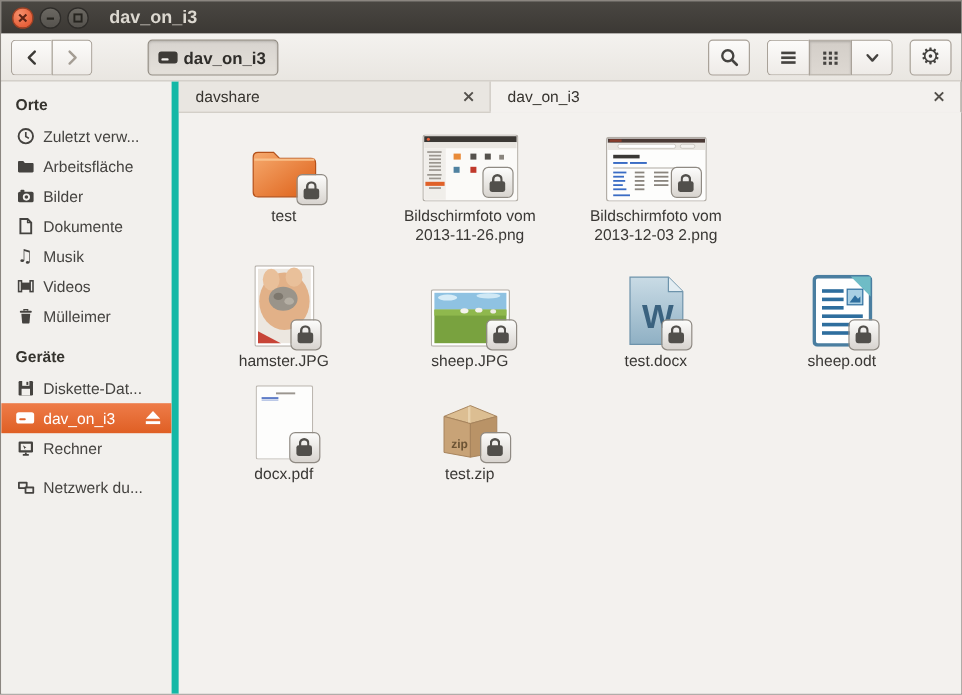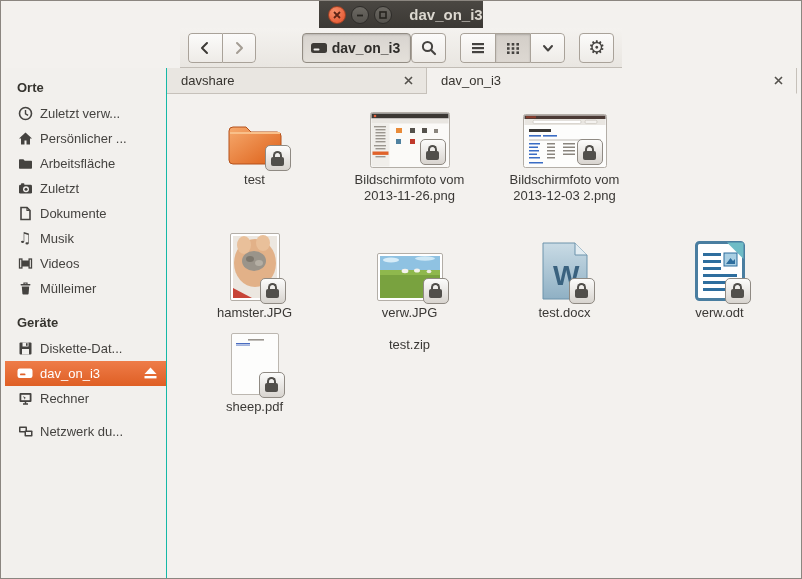--- a/index.html
+++ b/index.html
@@ -1,21 +1,21 @@
 <!DOCTYPE html>
 <html style="--accent: #E0622A; --titlebar: #3B3834; --content-bg: #F3F1EE; --sidebar-bg: #F2F0ED; --toolbar-bg: #EFECE8; --sel-text: #FFFFFF;"><head>
 <meta charset="utf-8">
 <style>
   :root{
     --accent:#E0622A; --titlebar:#3B3834; --content-bg:#F3F1EE;
     --sidebar-bg:#F2F0ED; --toolbar-bg:#EFECE8; --sel-text:#FFFFFF;
   }
   *{box-sizing:border-box;margin:0;padding:0;font-family:"Liberation Sans","DejaVu Sans",sans-serif;}
   body{background:#dcd8d3;width:802px;height:579px;overflow:hidden;}
-  .window{width:802px;height:579px;border:1px solid #8b8680;display:flex;flex-direction:column;background:var(--content-bg);align-items:center;}
+  .window{width:802px;height:579px;border:1px solid #8b8680;display:flex;flex-direction:column;background:var(--content-bg);}
 
   
   .titlebar{height:27px;background:linear-gradient(#4a4742,#3b3834);display:flex;align-items:center;flex:none;}
   .wbtn{width:18px;height:18px;border-radius:50%;margin-left:5px;display:flex;align-items:center;justify-content:center;flex:none;}
   .wbtn.close{background:radial-gradient(circle at 35% 30%,#f5906c,#e8603a 70%);border:1px solid #9e4124;margin-left:9px;}
   .wbtn.min,.wbtn.max{background:linear-gradient(#6b6862,#55524d);border:1px solid #2e2c29;}
   .wtitle{color:#dcd8d0;font-weight:bold;font-size:15px;margin-left:17px;}
 
   
   .toolbar{height:40px;background:linear-gradient(#f4f2ef,#e9e6e1);border-bottom:1px solid #c2bdb6;display:flex;align-items:center;padding:0 8px;flex:none;}
@@ -28,21 +28,21 @@
   .tbtn.pressed{background:linear-gradient(#d3cec8,#ddd8d2);box-shadow:inset 0 1px 2px rgba(0,0,0,.18);}
   .nav .tbtn{width:34px;}
   .path-btn{margin-left:46px;height:30px;padding:0 10px 0 7px;border:1px solid #938d84;border-radius:4px;background:linear-gradient(#d8d4cf,#e4e0da);box-shadow:inset 0 1px 2px rgba(0,0,0,.15);display:flex;align-items:center;gap:4px;font-weight:bold;font-size:14px;color:#2f2d2a;}
   .spacer{flex:1;}
   .tb-right{display:flex;align-items:center;gap:14px;}
   .tbtn.icon35{width:35px;}
   .gear-glyph{font-family:"DejaVu Sans",sans-serif;font-size:19px;color:#454340;line-height:1;}
 
   
   .main{flex:1;display:flex;min-height:0;}
-  .sidebar{width:162px;flex:none;background:var(--sidebar-bg);border-right:1px solid #14b8a6;padding-top:6px;overflow:hidden;}
+  .sidebar{width:148px;flex:none;background:var(--sidebar-bg);border-right:6px solid #14b8a6;padding-top:6px;overflow:hidden;}
   .sb-header{font-weight:bold;font-size:13px;color:#36342f;padding:6px 0 6px 12px;}
   .sb-section{margin-bottom:8px;}
   .sb-item{height:25px;display:flex;align-items:center;padding-left:12px;font-size:13px;color:#454340;cursor:default;position:relative;}
   .sb-item .sbi{width:16px;height:16px;margin-right:7px;flex:none;display:flex;align-items:center;justify-content:center;}
   .sb-item.selected{background:linear-gradient(#ee7c49,#df5f24);color:var(--sel-text);}
   .sb-eject{position:absolute;right:8px;top:5px;}
   .glyph{font-family:"DejaVu Sans",sans-serif;font-size:15px;color:#454340;line-height:1;}
 
   .content-col{flex:1;display:flex;flex-direction:column;min-width:0;}
   .tabbar{height:26px;flex:none;display:flex;background:#dcd8d2;border-bottom:1px solid #c6c1ba;}
@@ -53,21 +53,21 @@
   .tab-close{width:16px;height:16px;display:flex;align-items:center;justify-content:center;margin-left:8px;}
 
   
   .filegrid{flex:1;background:var(--content-bg);padding:10px 0 0 10px;overflow:hidden;}
   .grid-row{display:flex;}
   .cell{width:155px;display:flex;flex-direction:column;align-items:center;flex:none;}
   .icon-slot{display:flex;align-items:flex-end;justify-content:center;position:relative;}
   .row1 .icon-slot{height:64px;}
   .row2 .icon-slot{height:70px;}
   .row3 .icon-slot{height:62px;}
-  .row1{margin-bottom:26px;}
+  .row1{margin-bottom:14px;}
   .row2{margin-bottom:12px;}
   .flabel{margin-top:4px;font-size:13px;color:#3a3835;text-align:center;max-width:128px;line-height:1.25;overflow-wrap:break-word;}
   .thumb{position:relative;display:inline-block;line-height:0;}
 
   
   .emblem{position:absolute;right:-6px;bottom:-3px;width:26px;height:26px;border-radius:5px;background:linear-gradient(#fcfcfb,#d8d4cf);border:1px solid #8f8a83;display:flex;flex-direction:column;align-items:center;justify-content:center;}
   .emblem.inset{right:4px;bottom:3px;}
   .lk-shackle{width:9px;height:7px;border:2.5px solid #514f4b;border-bottom:none;border-radius:5px 5px 0 0;}
   .lk-body{width:13px;height:9px;background:#514f4b;border-radius:2px;margin-top:-1px;}
 </style>
@@ -169,43 +169,35 @@
               <svg width="15" height="15">
                 <circle cx="7.5" cy="7.5" r="6" fill="none" stroke="#454340" stroke-width="1.6"></circle>
                 <path d="M7.5 4v3.8l2.6 1.5" fill="none" stroke="#454340" stroke-width="1.4"></path>
               </svg>
             </span>
           <span>Zuletzt verw...</span>
         </div>
         <div class="sb-item">
           <span class="sbi">
               <svg width="15" height="15">
-                <path d="M7.5 1.5L1 7.5h2v6h3.5v-4h2v4H12v-6h2z" fill="#454340"></path>
-              </svg>
-            </span>
-          <span>Persönlicher ...</span>
-        </div>
-        <div class="sb-item">
-          <span class="sbi">
-              <svg width="15" height="15">
                 <path d="M1 4.2c0-.6.4-1 1-1h3.4l1.3 1.6h6.3c.6 0 1 .4 1 1v6c0 .6-.4 1-1 1H2c-.6 0-1-.4-1-1z" fill="#454340"></path>
               </svg>
             </span>
           <span>Arbeitsfläche</span>
         </div>
         <div class="sb-item">
           <span class="sbi">
               <svg width="15" height="15">
                 <rect x="1" y="3.8" width="13" height="8.8" rx="1.4" fill="#454340"></rect>
                 <rect x="3" y="2.2" width="3.4" height="2" rx="0.8" fill="#454340"></rect>
                 <circle cx="8" cy="8.2" r="3" fill="#f2f0ed"></circle>
                 <circle cx="8" cy="8.2" r="1.5" fill="#454340"></circle>
               </svg>
             </span>
-          <span>Zuletzt</span>
+          <span>Bilder</span>
         </div>
         <div class="sb-item">
           <span class="sbi">
               <svg width="15" height="15">
                 <path d="M3 1.5h6l3 3v9H3z" fill="none" stroke="#454340" stroke-width="1.6"></path>
                 <path d="M9 1.5v3h3" fill="none" stroke="#454340" stroke-width="1.2"></path>
               </svg>
             </span>
           <span>Dokumente</span>
         </div>
@@ -460,21 +452,21 @@
                 <ellipse cx="28" cy="18" rx="3.4" ry="2.2" fill="#f4f2ec"></ellipse>
                 <ellipse cx="40" cy="17.5" rx="3" ry="2" fill="#f4f2ec"></ellipse>
                 <ellipse cx="52" cy="18.5" rx="2.4" ry="1.8" fill="#efece5"></ellipse>
               </svg>
               <span class="emblem">
                     <span class="lk-shackle"></span>
                     <span class="lk-body"></span>
                   </span>
             </span>
               </div>
-            <div class="flabel">verw.JPG</div>
+            <div class="flabel">sheep.JPG</div>
           </div>
 
           <div class="cell">
             <div class="icon-slot">
                 <span class="thumb">
               <svg width="48" height="60">
                 <defs>
                       <linearGradient id="wg" x1="0" y1="0" x2="0" y2="1">
                         <stop offset="0" stop-color="#c9dbe5"></stop>
                         <stop offset="1" stop-color="#8fb0c4"></stop>
@@ -510,44 +502,59 @@
                 </g>
                 <rect x="29" y="12" width="13" height="13" fill="#a9cfe3" stroke="#2e6e9e"></rect>
                 <polygon points="31,23 35.5,17 38,20 40,18 40,23" fill="#2e6e9e"></polygon>
               </svg>
               <span class="emblem">
                     <span class="lk-shackle"></span>
                     <span class="lk-body"></span>
                   </span>
             </span>
               </div>
-            <div class="flabel">verw.odt</div>
+            <div class="flabel">sheep.odt</div>
           </div>
         </div>
 
         <div class="grid-row row3">
           <div class="cell">
             <div class="icon-slot">
                 <span class="thumb">
               <svg width="48" height="62">
                 <rect x="0.5" y="0.5" width="47" height="61" rx="1.5" fill="#fdfdfc" stroke="#bcb7b0"></rect>
                 <rect x="17" y="6" width="16" height="1.6" fill="#9b968f"></rect>
                 <rect x="5" y="10" width="14" height="1.4" fill="#4a6cc0"></rect>
                 <rect x="5" y="12" width="14" height="0.8" fill="#8aa0d6"></rect>
               </svg>
               <span class="emblem">
                     <span class="lk-shackle"></span>
                     <span class="lk-body"></span>
                   </span>
             </span>
               </div>
-            <div class="flabel">sheep.pdf</div>
-          </div>
-
-          <div class="cell">
+            <div class="flabel">docx.pdf</div>
+          </div>
+
+          <div class="cell">
+            <div class="icon-slot">
+                <span class="thumb">
+              <svg width="56" height="50">
+                <polygon points="6,14 28,5 50,14 28,20" fill="#dcbe92" stroke="#a5835c" stroke-width="0.8"></polygon>
+                <polygon points="6,14 28,20 28,48 6,44" fill="#c8a377" stroke="#a5835c" stroke-width="0.8"></polygon>
+                <polygon points="50,14 28,20 28,48 50,44" fill="#b99367" stroke="#a5835c" stroke-width="0.8"></polygon>
+                <path d="M27 6v13" stroke="#e8d2ad" stroke-width="2"></path>
+                <text x="12" y="40" font-size="10" font-weight="bold" fill="#6b5334" font-family="Liberation Sans, sans-serif">zip</text>
+              </svg>
+              <span class="emblem">
+                    <span class="lk-shackle"></span>
+                    <span class="lk-body"></span>
+                  </span>
+            </span>
+              </div>
             <div class="flabel">test.zip</div>
           </div>
         </div>
 
       </div>
     </div>
   </div>
 </div>
 
 </body></html>

